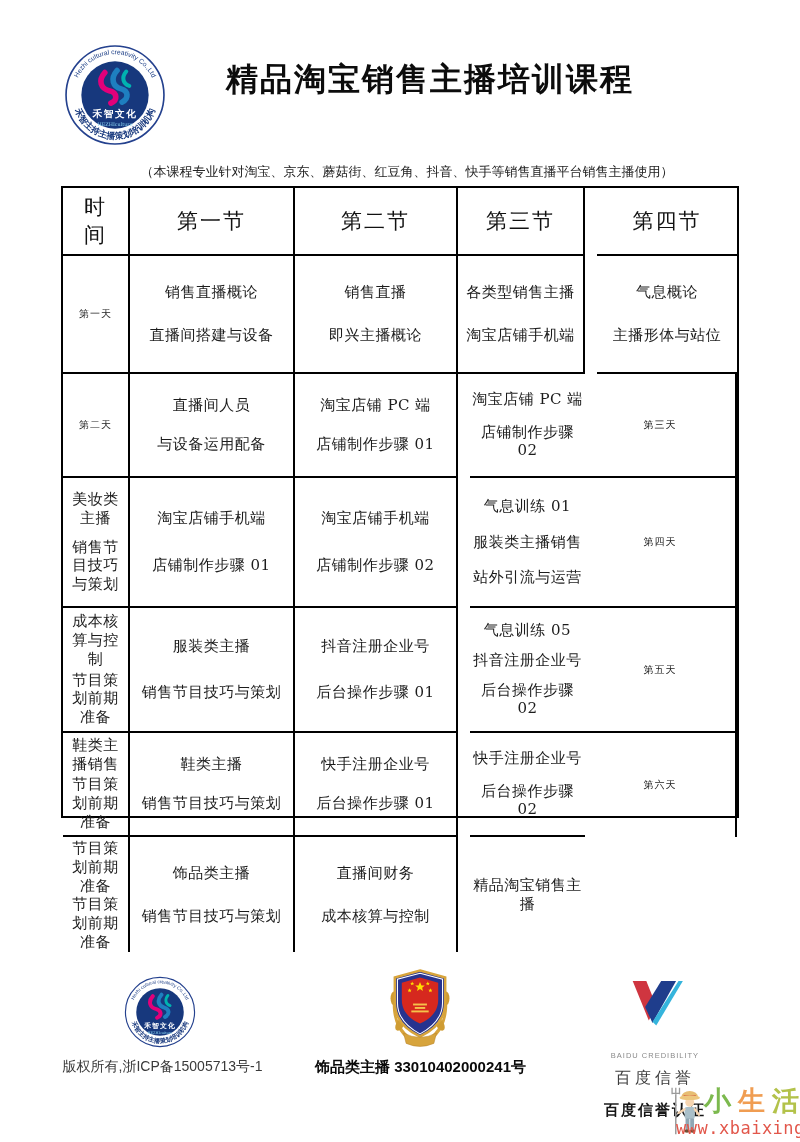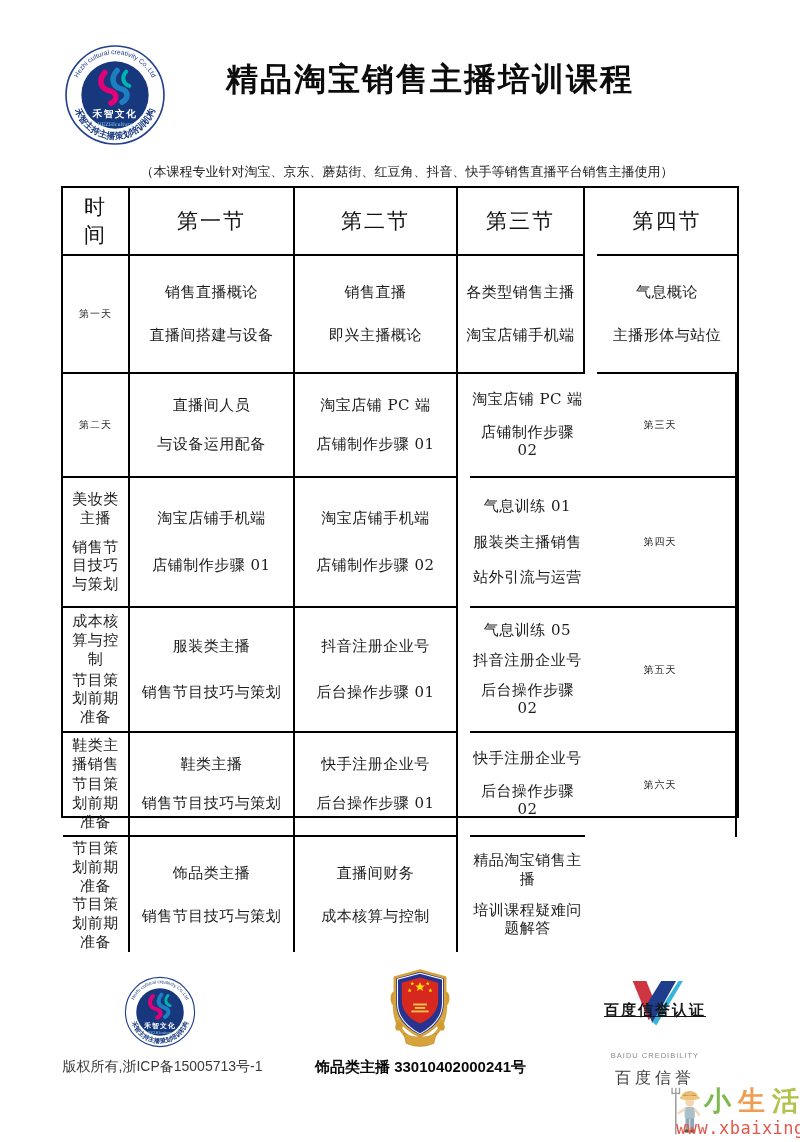--- a/index.html
+++ b/index.html
@@ -33,22 +33,22 @@
   .copyright{position:absolute;left:40px;top:1058px;width:245px;text-align:center;
              font-size:14px;color:#3a3a3a;}
   .badge{position:absolute;left:381px;top:962px;width:78px;height:90px;}
   .police{position:absolute;left:298px;top:1058px;width:245px;text-align:center;
           font-size:15px;font-weight:bold;color:#0a0a0a;}
   .baidu-v{position:absolute;left:622px;top:976px;width:66px;height:52px;}
   .baidu-cn{position:absolute;left:585px;top:1032px;width:140px;text-align:center;
             font-size:16px;letter-spacing:4px;color:#3d3d3d;margin-top:36px;}
   .baidu-en{position:absolute;left:585px;top:1051px;width:140px;text-align:center;
             font-size:7.5px;letter-spacing:1px;color:#8a8a8a;}
-  .baidu-cert{position:absolute;left:585px;top:1001px;width:140px;text-align:center;
-              font-size:15px;font-weight:bold;letter-spacing:2px;color:#161616;text-decoration:underline;}
+  .baidu-cert{position:absolute;left:585px;top:1101px;width:140px;text-align:center;
+              font-size:15px;font-weight:bold;letter-spacing:2px;color:#161616;}
 
   
   .farmer{position:absolute;left:669px;top:1086px;width:34px;height:52px;}
   .wm-name{position:absolute;left:704px;top:1086px;width:95px;display:flex;
            justify-content:space-between;font-weight:bold;font-size:27px;line-height:30px;}
   .wm-c1{color:#7cb94e;} .wm-c2{color:#f09d52;} .wm-c3{color:#b3c24a;}
   .wm-url{position:absolute;left:676px;top:1118px;width:124px;text-align:center;
           font-family:"DejaVu Sans Mono", monospace;font-size:17px;
           letter-spacing:0.5px;color:#e2574b;}
 </style>
@@ -212,21 +212,20 @@
     <div class="c lr">
       <div class="ln">饰品类主播</div>
       <div class="ln">销售节目技巧与策划</div>
     </div>
     <div class="c lr">
       <div class="ln">直播间财务</div>
       <div class="ln">成本核算与控制</div>
     </div>
     <div class="c lc lr">
       <div class="ln">精品淘宝销售主播</div>
-      <div class="ln">培训课程疑难问题解答</div>
     </div>
   </div>
 
   <svg class="logo-bottom" xmlns="http://www.w3.org/2000/svg" xmlns:xlink="http://www.w3.org/1999/xlink">
     <use href="#hzlogo" xlink:href="#hzlogo" width="72" height="72"></use>
   </svg>
   <div class="copyright sans">版权所有,浙ICP备15005713号-1</div>
 
   <svg class="badge" viewBox="0 0 90 100" xmlns="http://www.w3.org/2000/svg" xmlns:xlink="http://www.w3.org/1999/xlink">
     <path d="M 45,95 C 20,88 8,60 16,28 C 12,62 25,84 45,90 Z" fill="#d7a43c"></path>

